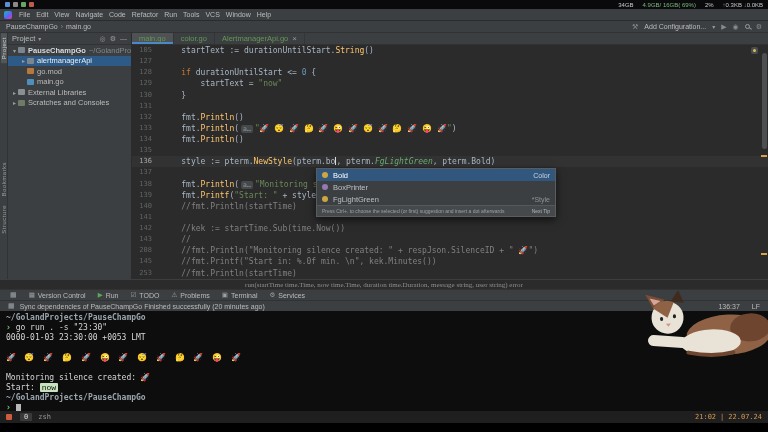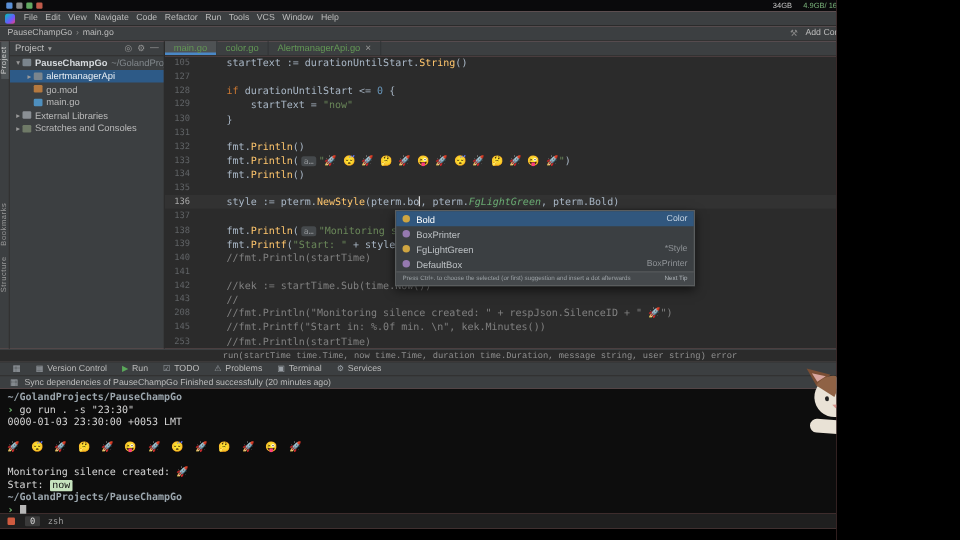--- a/index.html
+++ b/index.html
@@ -1,16 +1,16 @@
 <!DOCTYPE html>
 <html><head>
 <meta charset="utf-8">
 <style>
   html,body{margin:0;padding:0;background:#000;}
-  #root{position:relative;width:669px;height:432px;overflow:hidden;background:#fca5a5;
+  #root{position:relative;width:768px;height:432px;overflow:hidden;background:#fca5a5;
         font-family:"Liberation Sans",sans-serif;-webkit-font-smoothing:antialiased;}
   [data-interactable]{box-sizing:border-box;}
 
   
   .sysbar{position:absolute;left:0;top:0;width:768px;height:9px;background:#0a0a0c;
           display:flex;align-items:center;font-size:6px;color:#c8c8c8;padding:0 5px;}
   .sys-left{display:flex;gap:3px;margin-right:auto;align-items:center;}
   .sys-dot{width:5px;height:5px;border-radius:1px;display:inline-block;}
   .sd1{background:#5a8fd6}.sd2{background:#8a8a8a}.sd3{background:#62a862}.sd4{background:#c05a4a}
   .sys-right{display:flex;gap:9px;align-items:center;}
@@ -99,21 +99,21 @@
   .c-icon.gold{background:#cfa541}.c-icon.purple{background:#9579b0}
   .c-type{margin-left:auto;color:#8e9296;font-size:7px;}
   .sel .c-type{color:#c6d4e2;}
   .c-footer{display:flex;align-items:center;background:#45494c;border-top:1px solid #55585a;
             font-size:5px;color:#9aa0a4;padding:2px 5px;}
   .c-footer .next-tip{margin-left:auto;color:#b0b6bb;}
 
   
   .sigbar{position:absolute;left:0;top:279px;width:768px;height:10px;background:#2b2b2b;
           border-top:1px solid #3c3f41;display:flex;align-items:center;justify-content:center;
-          font-family:Liberation Mono, monospace;font-size:7px;color:#8f8f8f;}
+          font-family:Liberation Serif, serif;font-size:7px;color:#8f8f8f;}
 
   
   .twbar{position:absolute;left:0;top:289px;width:768px;height:11px;background:#3c3f41;
          border-top:1px solid #323232;display:flex;align-items:center;gap:12px;padding:0 10px;}
   .tw-corner{font-size:7px;color:#9aa0a6;}
   .tw-item{display:flex;align-items:center;gap:3px;font-size:7px;color:#bbbbbb;}
   .tw-icon{font-size:6.5px;color:#9aa0a6;}
   .tw-icon.ic-play{color:#5aa85a;}
 
   
@@ -305,25 +305,20 @@
         <div class="c-row" data-interactable="true">
           <span class="c-icon purple" data-interactable="false"></span>
           <span class="c-label" data-interactable="false">BoxPrinter</span>
           <span class="c-type" data-interactable="false"></span>
         </div>
         <div class="c-row" data-interactable="true">
           <span class="c-icon gold" data-interactable="false"></span>
           <span class="c-label" data-interactable="false">FgLightGreen</span>
           <span class="c-type" data-interactable="false">*Style</span>
         </div>
-        <div class="c-row" data-interactable="true">
-          <span class="c-icon purple" data-interactable="false"></span>
-          <span class="c-label" data-interactable="false">DefaultBox</span>
-          <span class="c-type" data-interactable="false">BoxPrinter</span>
-        </div>
       </div>
     <div class="c-footer" data-interactable="false">
       <span data-interactable="false">Press Ctrl+. to choose the selected (or first) suggestion and insert a dot afterwards</span>
       <span class="next-tip" data-interactable="true">Next Tip</span>
     </div>
   </div>
 
   <div class="sigbar" data-interactable="false">run(startTime time.Time, now time.Time, duration time.Duration, message string, user string) error</div>
 
   <div class="twbar" data-interactable="false">

